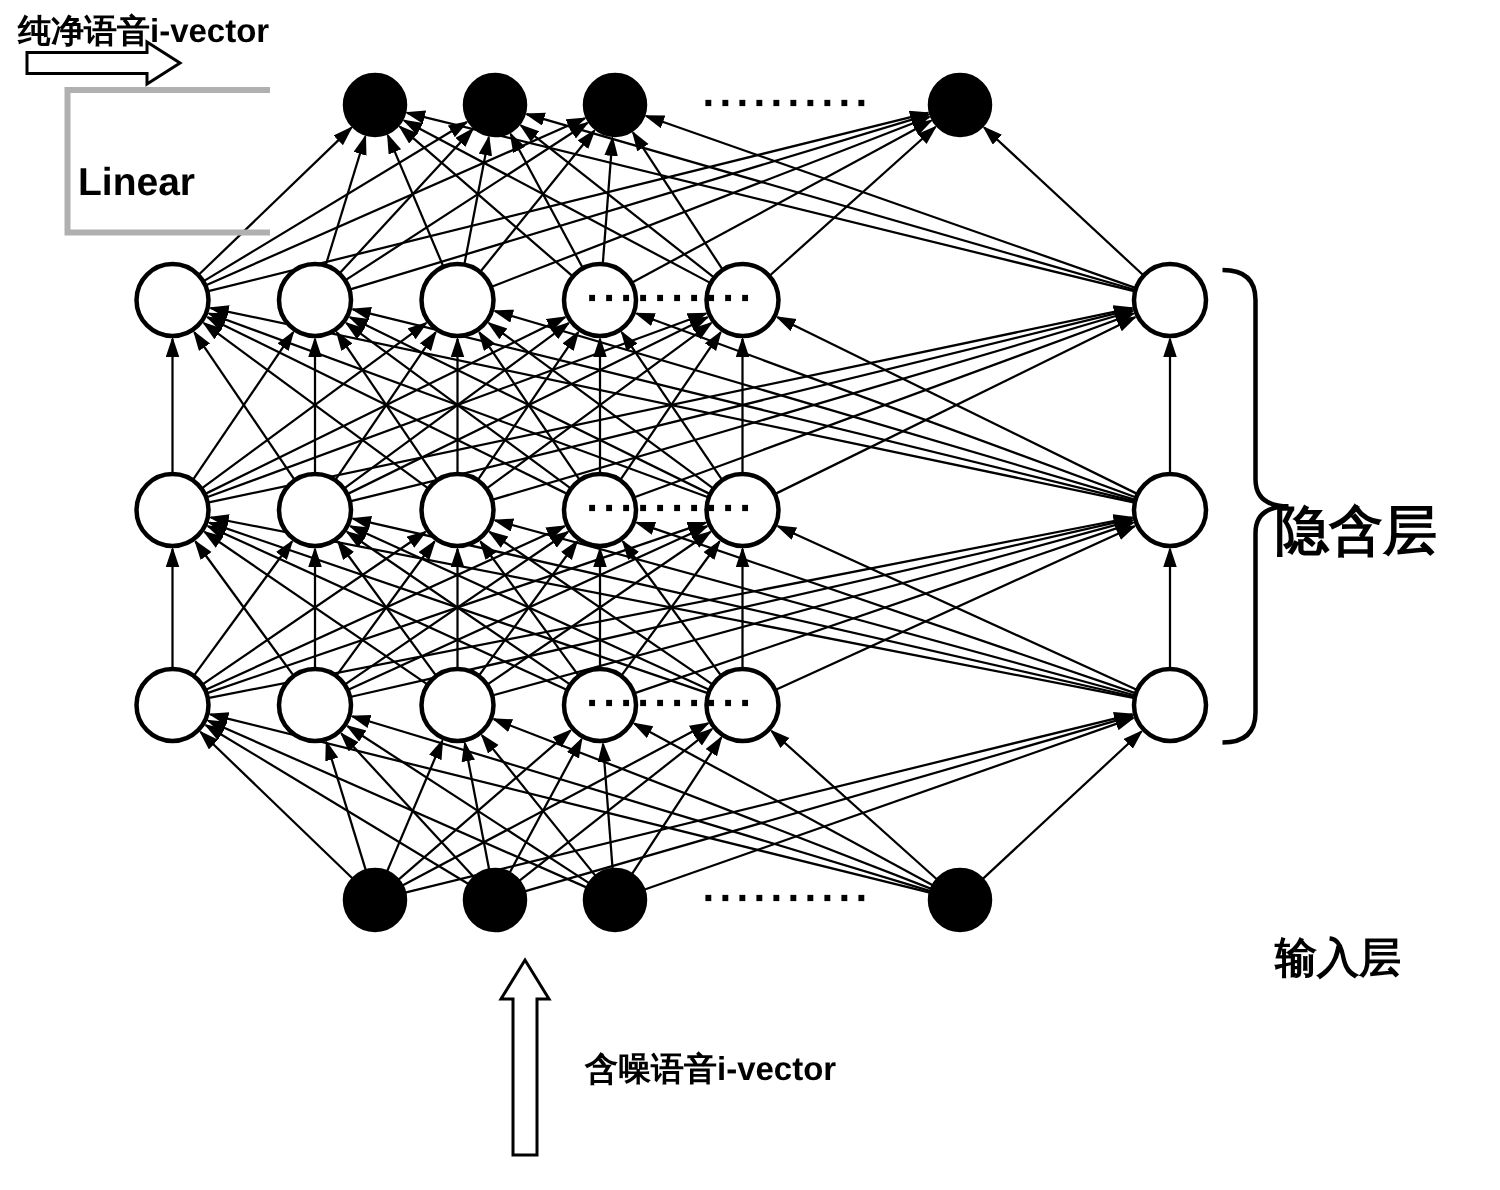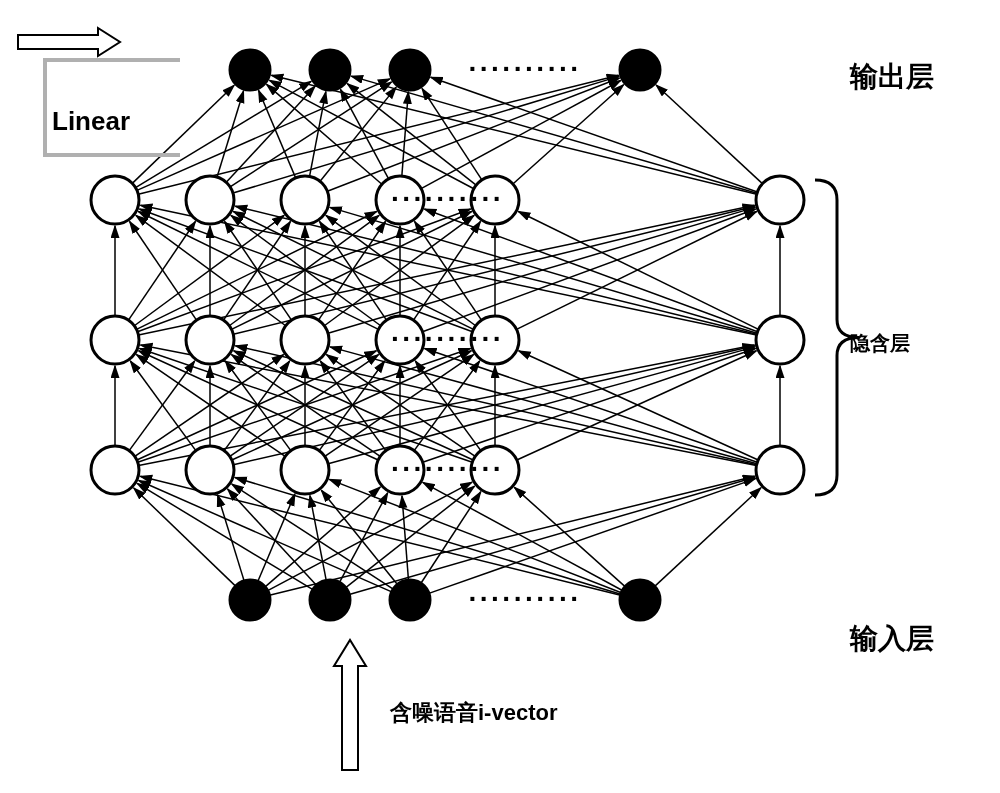--- a/index.html
+++ b/index.html
@@ -22,30 +22,30 @@
     top: 0;
   }
   .label {
     position: absolute;
     font-weight: 700;
     white-space: nowrap;
   }
   .top-label   { left: 12px;  top: 6px;  font-size: 22px; }
   .linear-label{ left: 52px;  top: 106px;font-size: 26px; }
   .output-label{ left: 850px; top: 58px; font-size: 28px; }
-  .hidden-label{ left: 850px; top: 330px;font-size: 20px; }
+  .hidden-label{ left: 850px; top: 330px;font-size: 36px; }
   .input-label { left: 850px; top: 620px;font-size: 28px; }
   .bottom-label{ left: 390px; top: 698px;font-size: 22px; }
 </style>
 </head>
 <body>
 <div class="stage">
 
+<div class="label top-label">纯净语音i-vector</div>
 <div class="label linear-label">Linear</div>
-<div class="label output-label">输出层</div>
 <div class="label hidden-label">隐含层</div>
 <div class="label bottom-label">含噪语音i-vector</div>
 <div class="label input-label">输入层</div>
 
 <svg class="net" width="1000" height="793">
   <defs>
     <marker id="ah" markerWidth="10" markerHeight="10" refX="8" refY="3" orient="auto" markerUnits="strokeWidth">
       <path d="M0,0 L0,6 L9,3 z" fill="#000"></path>
     </marker>
   </defs>

